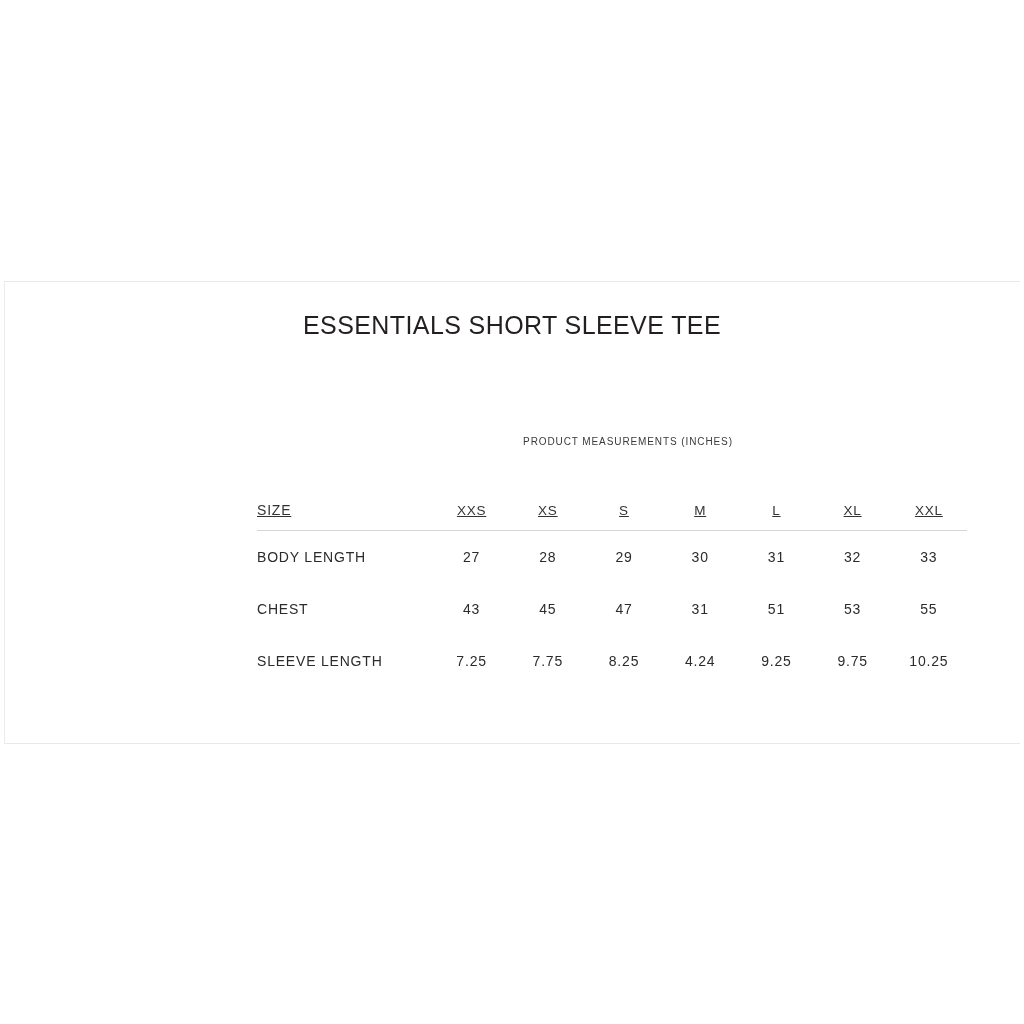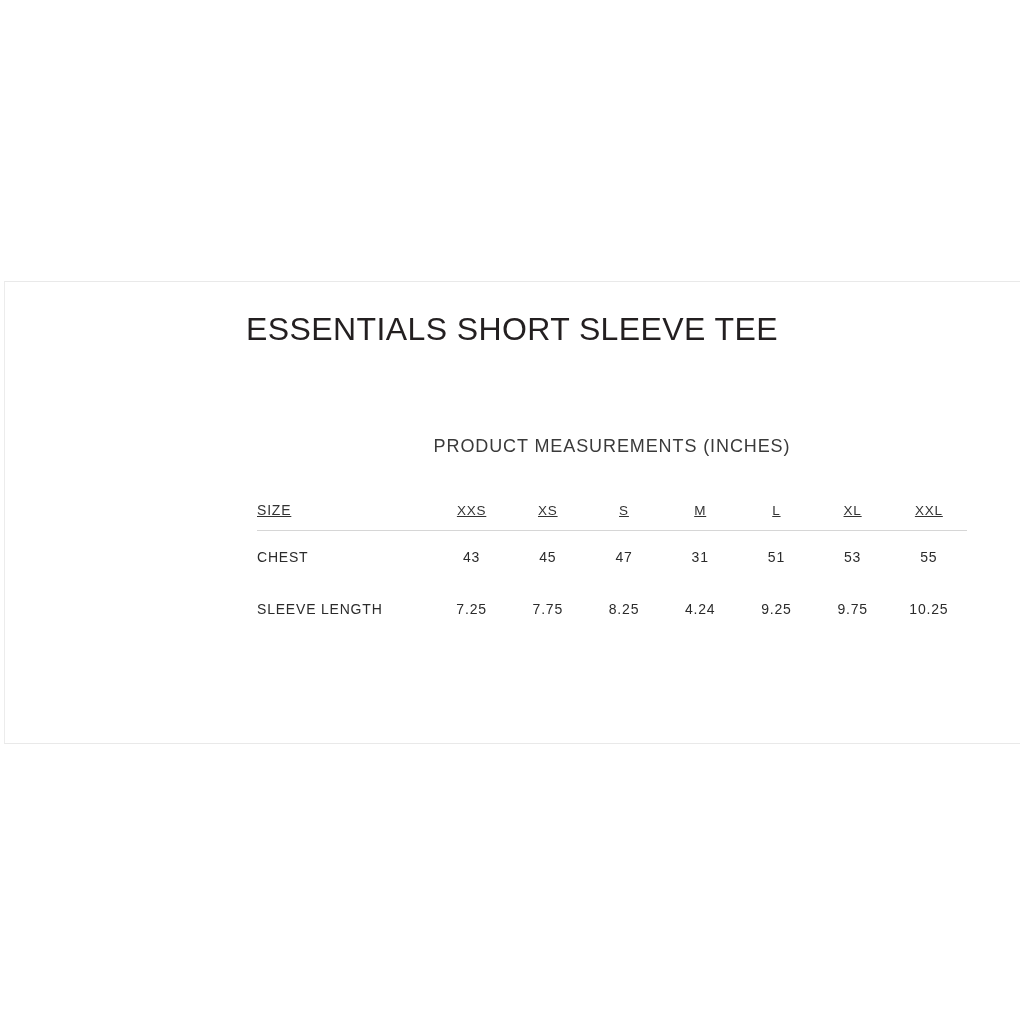--- a/index.html
+++ b/index.html
@@ -37,45 +37,45 @@
     border-left: 1px solid #ececec;
     box-sizing: border-box;
   }
 
   .title {
     position: absolute;
     left: 0;
     top: 311px;
     width: 1024px;
     text-align: center;
-    font-size: 32px;
+    font-size: 25px;
     letter-spacing: 0.4px;
     color: #231f20;
     font-weight: 400;
     font-family: "Liberation Sans", sans-serif;
   }
 
   .blurb {
     position: absolute;
     left: 78px;
     top: 424px;
     width: 170px;
     font-size: 13.5px;
     line-height: 24.5px;
     letter-spacing: 1.1px;
     color: #2b2b2b;
   }
 
   .table-caption {
     position: absolute;
-    left: 257px;
+    left: 273px;
     top: 436px;
     width: 710px;
     text-align: center;
-    font-size: 18px;
+    font-size: 10px;
     letter-spacing: 0.9px;
     color: #3a3a3a;
   }
 
   table.size-table {
     position: absolute;
     left: 257px;
     top: 490px;
     width: 710px;
     border-collapse: collapse;
@@ -145,20 +145,30 @@
         <th>XS</th>
         <th>S</th>
         <th>M</th>
         <th>L</th>
         <th>XL</th>
         <th>XXL</th>
       </tr>
     </thead>
     <tbody>
       <tr>
+        <td class="row-head">BODY LENGTH</td>
+        <td>27</td>
+        <td>28</td>
+        <td>29</td>
+        <td>30</td>
+        <td>31</td>
+        <td>32</td>
+        <td>33</td>
+      </tr>
+      <tr>
         <td class="row-head">CHEST</td>
         <td>43</td>
         <td>45</td>
         <td>47</td>
         <td>31</td>
         <td>51</td>
         <td>53</td>
         <td>55</td>
       </tr>
       <tr>

